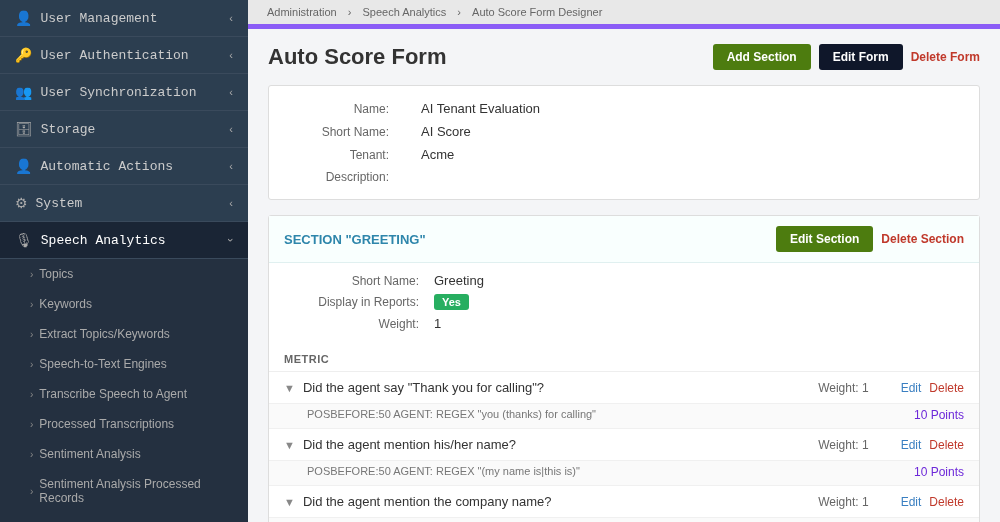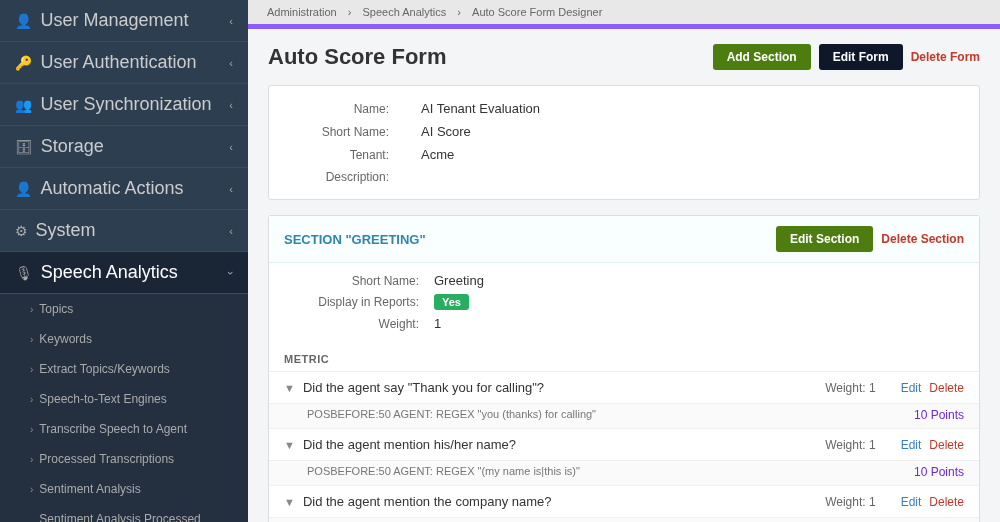--- a/index.html
+++ b/index.html
@@ -2,21 +2,21 @@
 <html><head>
   <meta charset="utf-8">
   <style>
     * { box-sizing: border-box; margin: 0; padding: 0; }
     body { font-family: Arial, sans-serif; font-size: 13px; color: #333; display: flex; height: 522px; overflow: hidden; }
 
     
     .sidebar { width: 248px; min-width: 248px; background: #2c3e50; color: #ccc; overflow-y: auto; height: 522px; }
     .sidebar-item { display: flex; align-items: center; justify-content: space-between; padding: 10px 15px; cursor: pointer; border-bottom: 1px solid #3a4a5c; }
     .sidebar-item.active { background: #1a2535; color: #fff; }
-    .sidebar-item-label { font-size: 18px; color: #ccc; }
+    .sidebar-item-label { font-size: 13px; color: #ccc; font-family: Liberation Mono, monospace; }
     .sidebar-item.active .sidebar-item-label { color: #fff; }
     .sidebar-item-icon { margin-right: 8px; color: #aaa; font-size: 14px; }
     .sidebar-item-left { display: flex; align-items: center; }
     .chevron { font-size: 11px; color: #aaa; }
     .chevron.open { transform: rotate(90deg); display: inline-block; }
 
     
     .submenu { background: #243040; }
     .submenu-item { display: flex; align-items: center; padding: 8px 15px 8px 30px; cursor: pointer; color: #aaa; font-size: 12px; }
     .submenu-item-arrow { margin-right: 6px; font-size: 10px; color: #888; }
@@ -54,21 +54,21 @@
     .section-info-row { display: flex; align-items: center; margin-bottom: 6px; }
     .section-info-label { width: 130px; text-align: right; margin-right: 15px; color: #666; font-size: 12px; }
     .section-info-value { color: #333; font-size: 13px; }
     .badge-yes { background: #27ae60; color: #fff; padding: 2px 8px; border-radius: 3px; font-size: 11px; font-weight: bold; }
 
     
     .metric-label { padding: 6px 15px; font-size: 11px; font-weight: bold; color: #666; text-transform: uppercase; letter-spacing: 0.5px; border-bottom: 1px solid #eee; }
     .metric-row { display: flex; align-items: center; padding: 8px 15px; border-bottom: 1px solid #f0f0f0; background: #fff; }
     .metric-toggle { margin-right: 8px; color: #888; font-size: 11px; cursor: pointer; }
     .metric-question { flex: 1; font-size: 13px; color: #333; }
-    .metric-weight { color: #666; font-size: 12px; margin-right: 25px; }
+    .metric-weight { color: #666; font-size: 12px; margin-right: 32px; }
     .metric-row-actions { display: flex; gap: 8px; }
     .metric-action { font-size: 12px; color: #3a7fc1; cursor: pointer; text-decoration: none; }
     .metric-action.delete { color: #c0392b; }
     .metric-detail { padding: 4px 15px 8px 38px; font-size: 11px; color: #777; border-bottom: 1px solid #f0f0f0; background: #fafafa; }
     .metric-detail-points { float: right; color: #6d28d9; font-size: 12px; }
   </style>
 </head>
 <body>
 
 <nav class="sidebar">

